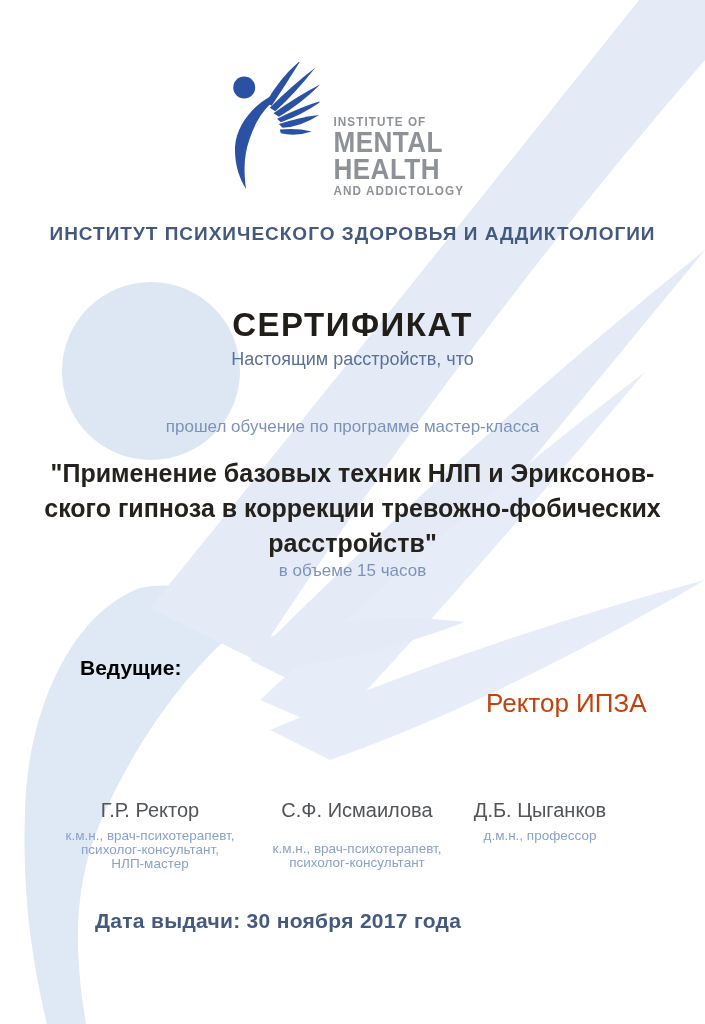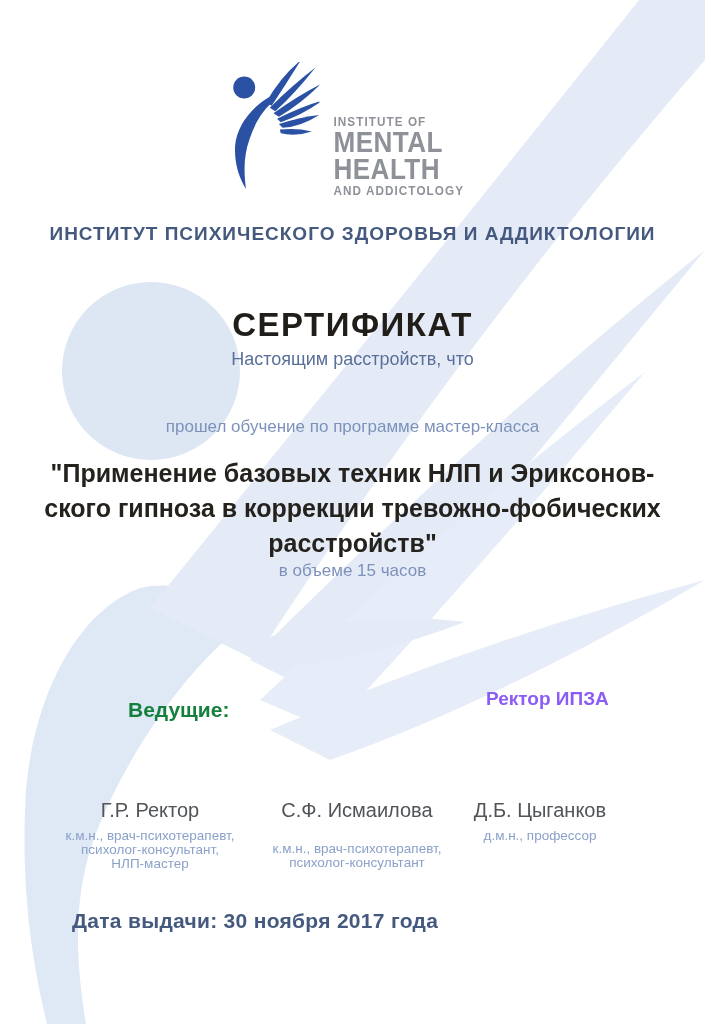--- a/index.html
+++ b/index.html
@@ -51,37 +51,37 @@
     text-align:center;font-size:25px;font-weight:700;
     line-height:35px;color:#25221d;
   }
   .duration{
     position:absolute;top:561px;left:0;width:100%;
     text-align:center;font-size:17px;color:#7d92bb;
   }
 
   
   .leaders-label{
-    position:absolute;left:80px;top:698px;
-    font-size:21px;font-weight:700;color:#15803d;margin-left:48px;
+    position:absolute;left:80px;top:656px;
+    font-size:21px;font-weight:700;color:#000000;
   }
   .rector-label{
     position:absolute;left:486px;top:688px;
-    font-size:19px;font-weight:700;color:#8b5cf6;
+    font-size:26px;font-weight:400;color:#c2410c;
   }
   .sig-col{position:absolute;top:799px;width:240px;text-align:center;}
   .sig-col .sig-name{font-size:20px;color:#515458;margin-bottom:7px;}
   .sig-col .sig-cred{font-size:13.5px;line-height:14px;color:#8ba1c9;}
   .col-1{left:30px;}
   .col-2{left:237px;}
   .col-2 .sig-name{margin-bottom:20px;}
   .col-3{left:420px;}
 
   .issue-date{
-    position:absolute;left:72px;top:909px;
+    position:absolute;left:95px;top:909px;
     font-size:21px;font-weight:700;color:#45597f;letter-spacing:0.3px;
   }
 </style>
 </head>
 <body>
 
 <div class="page">
 
   <svg class="bg-svg" viewBox="0 0 705 1024" xmlns="http://www.w3.org/2000/svg" aria-hidden="true">
 

